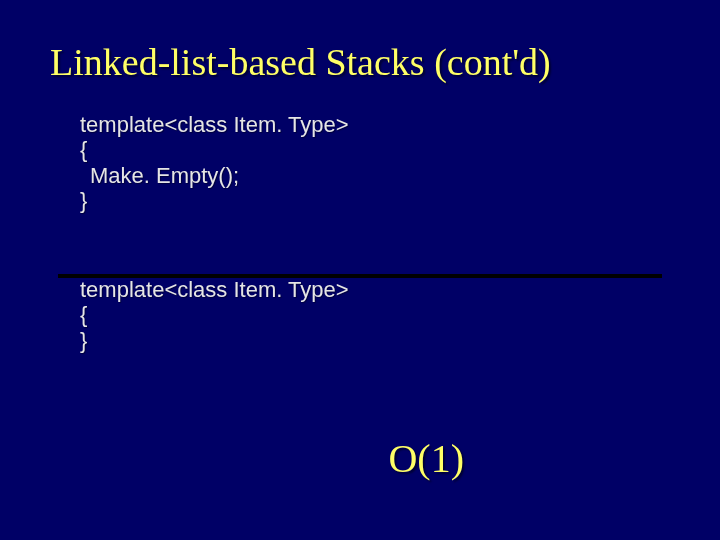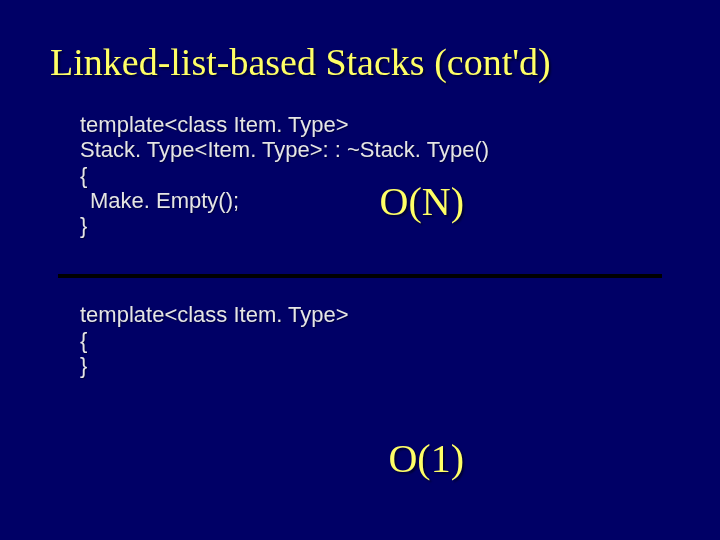--- a/index.html
+++ b/index.html
@@ -66,27 +66,25 @@
 </style>
 </head>
 <body>
 
 <div class="slide">
 
   <h1 class="title">Linked-list-based Stacks (cont'd)</h1>
 
   <div class="code-block">
     <div>template&lt;class Item. Type&gt;</div>
-    <div>Stack. Type&lt;Item. Type&gt;: : ~Stack. Type()</div>
     <div>{</div>
     <div class="indent">Make. Empty();</div>
     <div>}</div>
   </div>
 
-  <div class="complexity on1">O(N)</div>
 
   <div class="divider"></div>
 
   <div class="code-block block2">
     <div>template&lt;class Item. Type&gt;</div>
     <div>{</div>
     <div>}</div>
   </div>
 
   <div class="complexity on2">O(1)</div>

